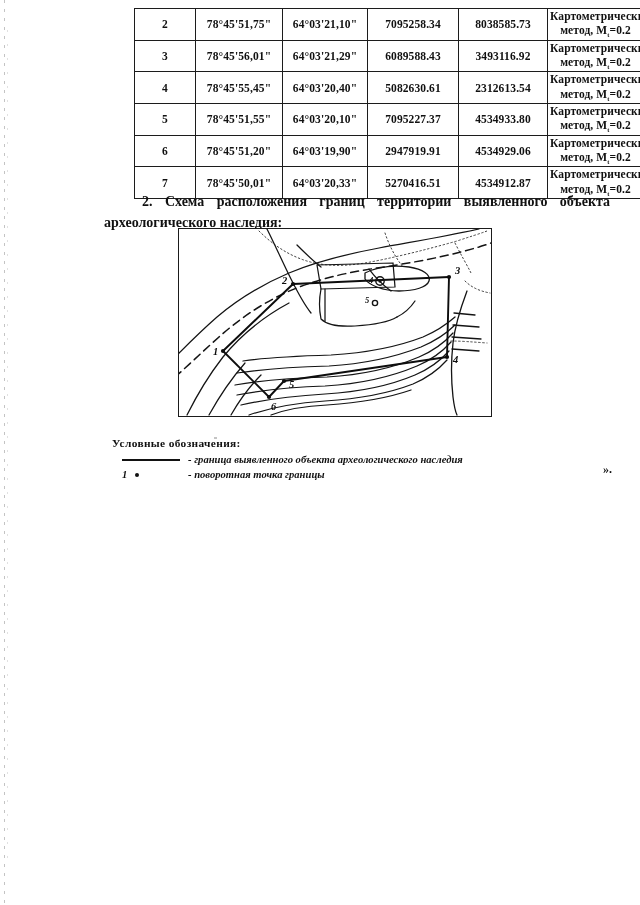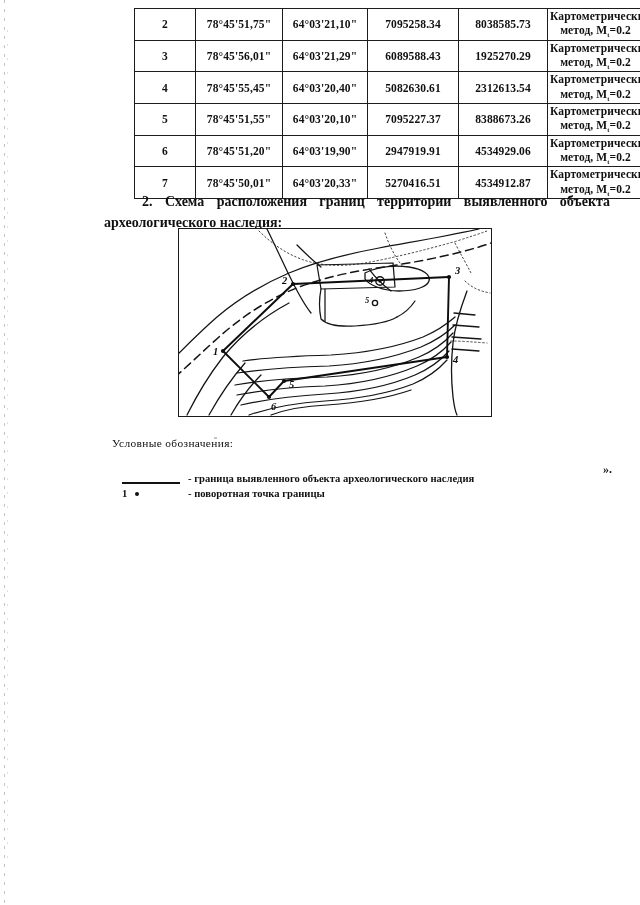--- a/index.html
+++ b/index.html
@@ -106,30 +106,31 @@
 
   
   .legend {
     position: absolute;
     left: 112px;
     top: 437px;
     width: 470px;
   }
   .legend-title {
     font-size: 11.4px;
-    font-weight: normal;
+    font-weight: bold;
     letter-spacing: .35px;
-    margin-bottom: 20px;
+    margin-bottom: 3px;
   }
   .legend-row {
     display: flex;
-    align-items: flex-end;
+    align-items: center;
     font-size: 10.6px;
     font-weight: bold;
     height: 15px;
+    font-style: italic;
   }
   .legend-sym-line {
     display: inline-block;
     width: 58px;
     margin-left: 10px;
     margin-right: 8px;
     border-top: 2.1px solid #121212;
     height: 0;
   }
   .legend-sym-point {
@@ -181,21 +182,21 @@
       <td class="c-meth">
         <span>Картометрический</span>
         <span class="m2"><span>метод, M</span><sub>t</sub><span>=0.2</span></span>
       </td>
     </tr>
     <tr>
       <td class="c-num">3</td>
       <td class="c-lat">78°45'56,01"</td>
       <td class="c-lon">64°03'21,29"</td>
       <td class="c-x">6089588.43</td>
-      <td class="c-y">1925270.29</td>
+      <td class="c-y">3493116.92</td>
       <td class="c-meth">
         <span>Картометрический</span>
         <span class="m2"><span>метод, M</span><sub>t</sub><span>=0.2</span></span>
       </td>
     </tr>
     <tr>
       <td class="c-num">4</td>
       <td class="c-lat">78°45'55,45"</td>
       <td class="c-lon">64°03'20,40"</td>
       <td class="c-x">5082630.61</td>
@@ -203,21 +204,21 @@
       <td class="c-meth">
         <span>Картометрический</span>
         <span class="m2"><span>метод, M</span><sub>t</sub><span>=0.2</span></span>
       </td>
     </tr>
     <tr>
       <td class="c-num">5</td>
       <td class="c-lat">78°45'51,55"</td>
       <td class="c-lon">64°03'20,10"</td>
       <td class="c-x">7095227.37</td>
-      <td class="c-y">8388673.26</td>
+      <td class="c-y">4534933.80</td>
       <td class="c-meth">
         <span>Картометрический</span>
         <span class="m2"><span>метод, M</span><sub>t</sub><span>=0.2</span></span>
       </td>
     </tr>
     <tr>
       <td class="c-num">6</td>
       <td class="c-lat">78°45'51,20"</td>
       <td class="c-lon">64°03'19,90"</td>
       <td class="c-x">2947919.91</td>

